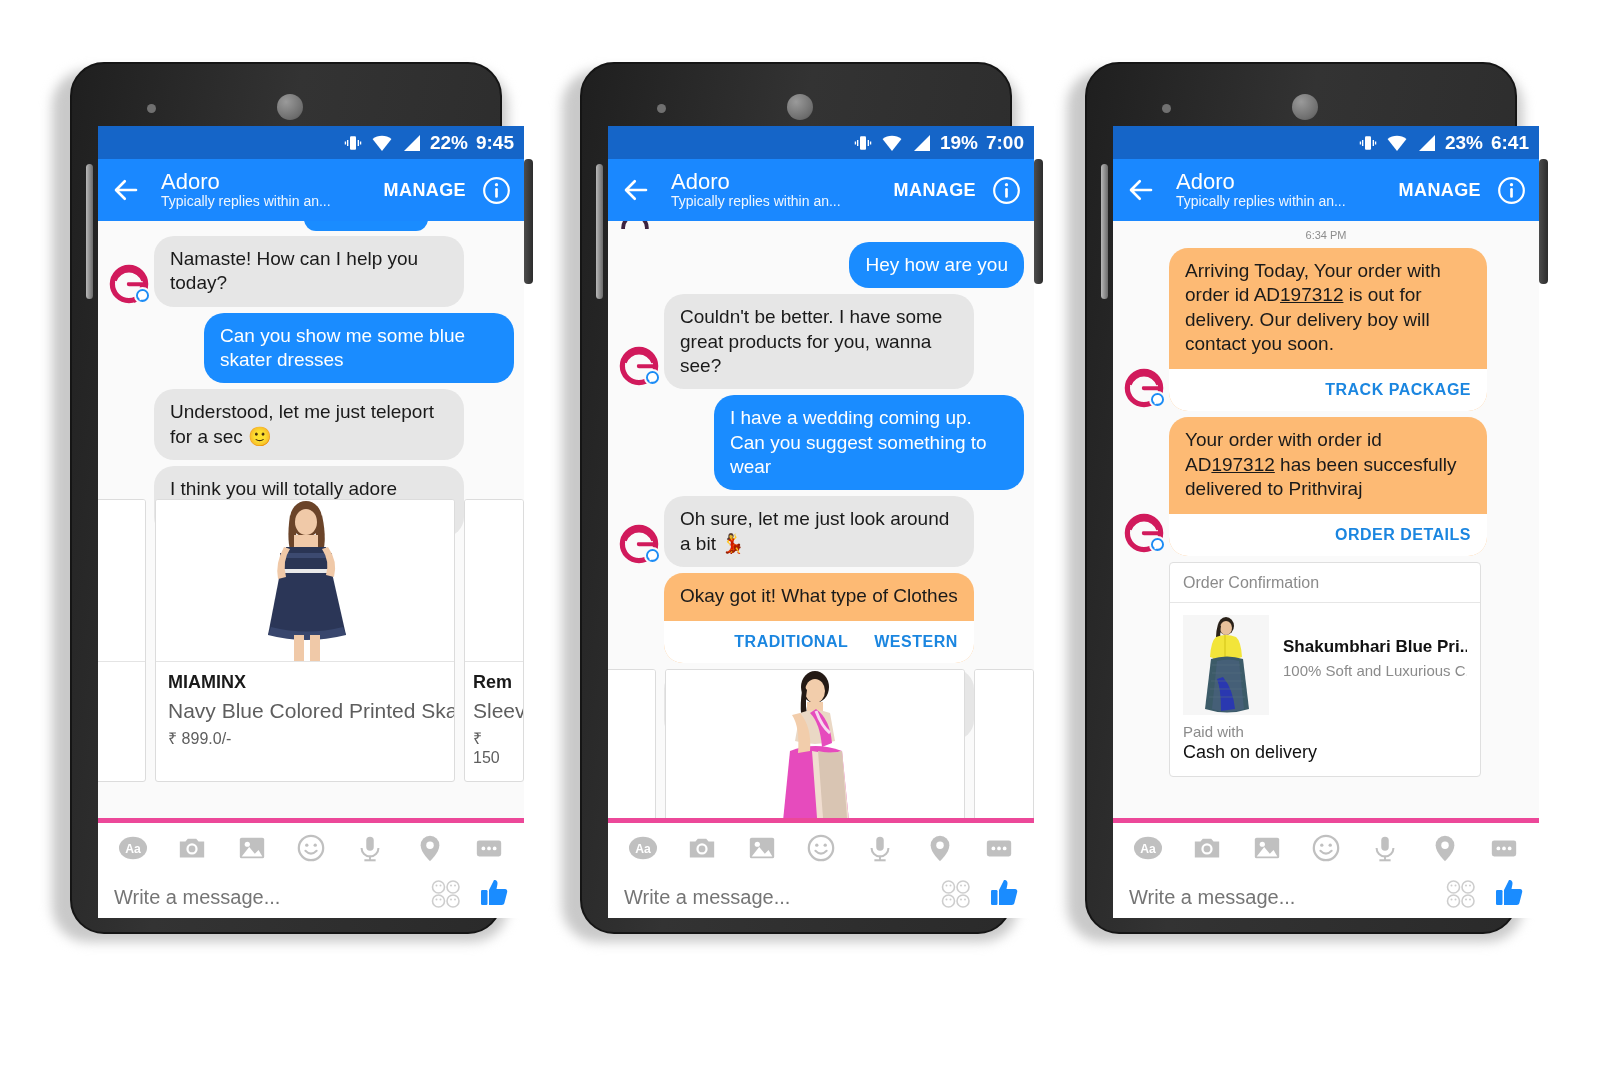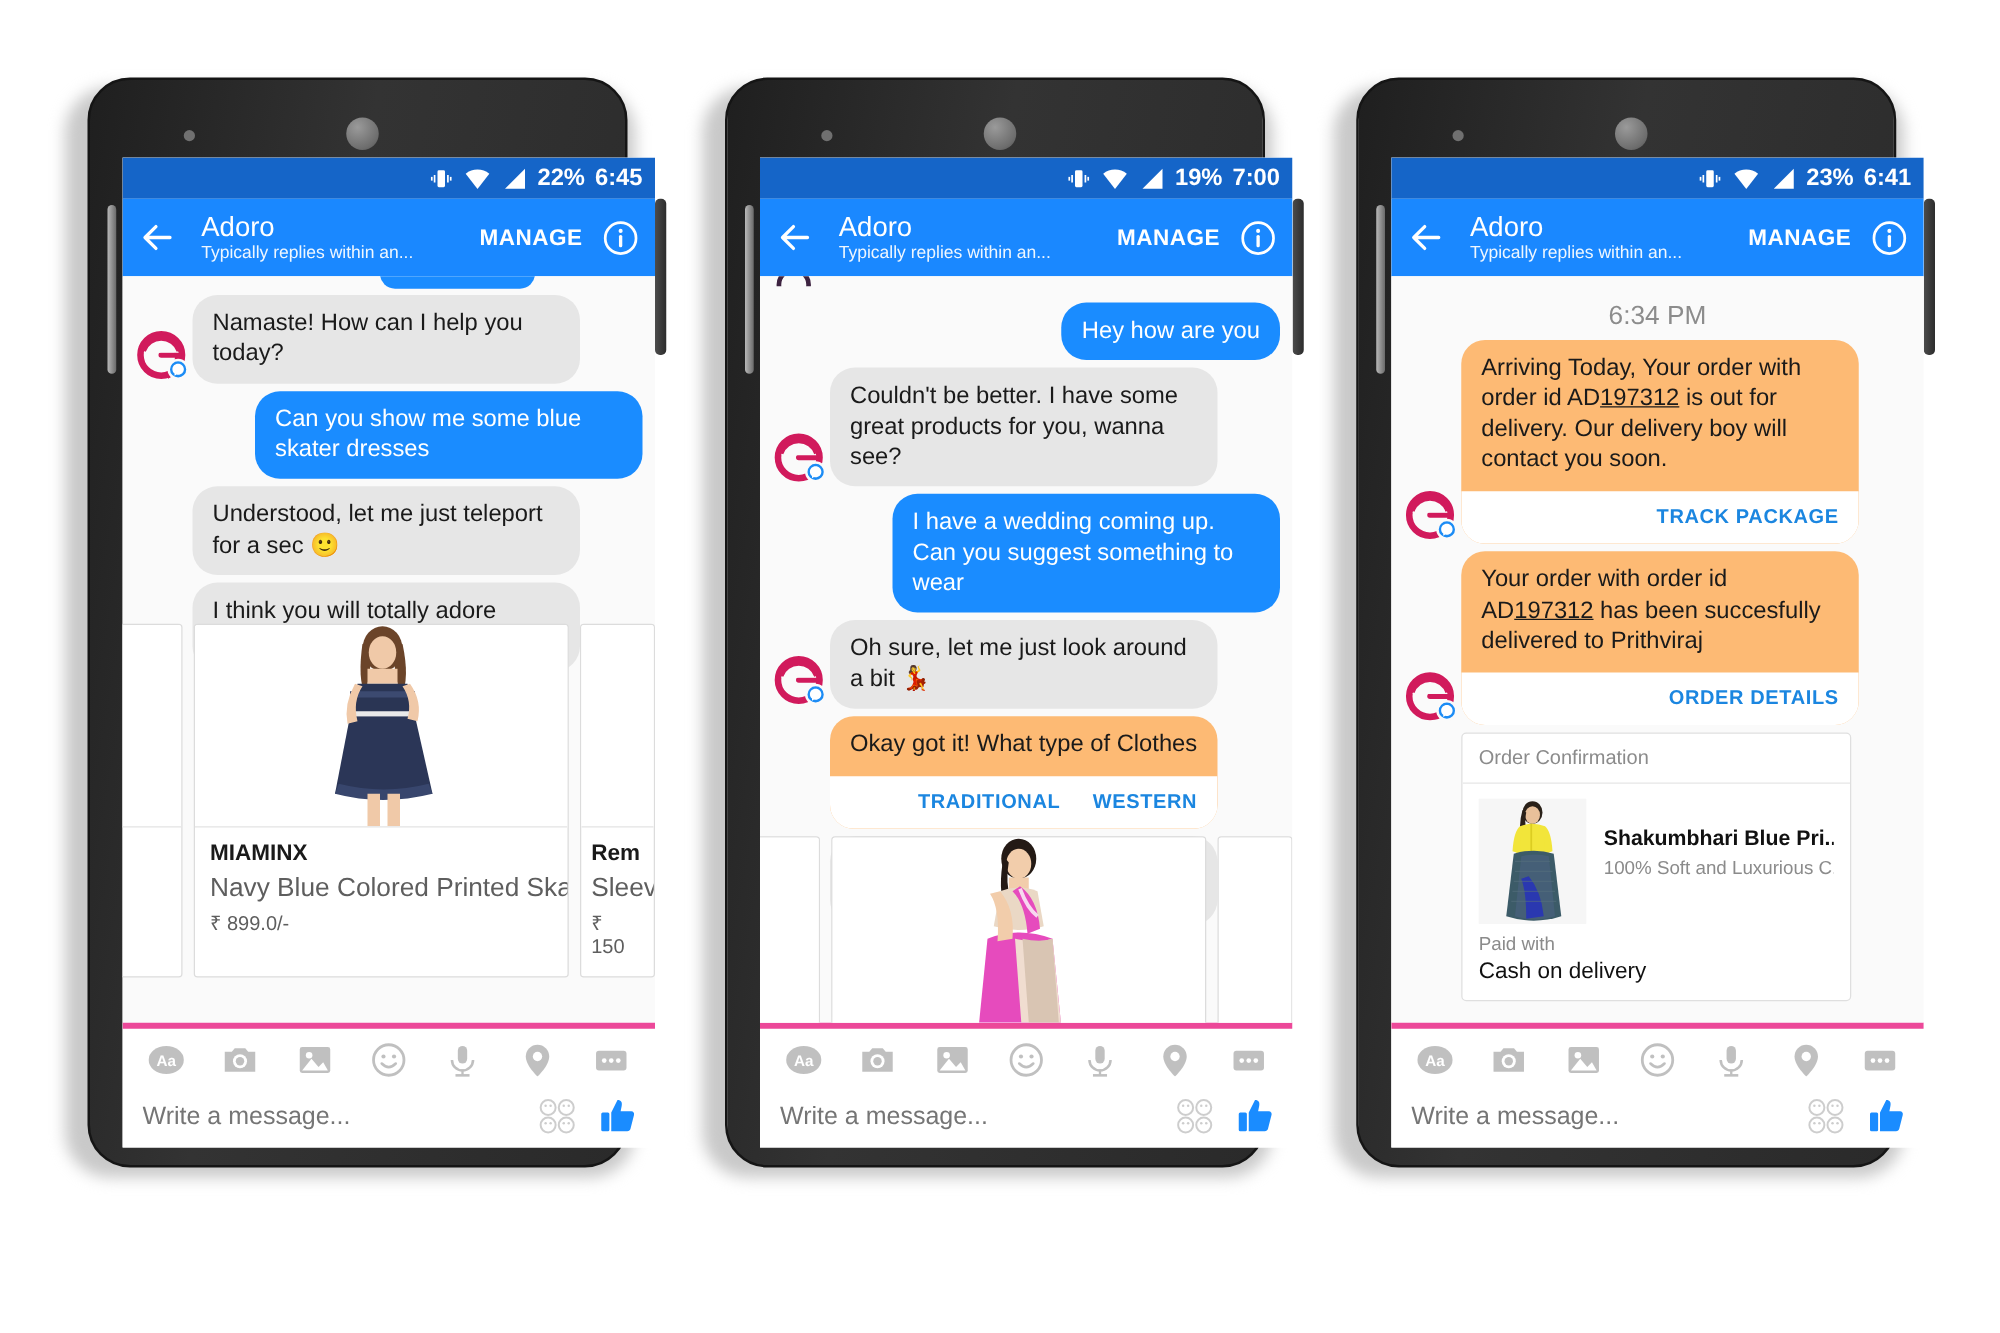--- a/index.html
+++ b/index.html
@@ -118,22 +118,22 @@
   
   .convo {
     position: relative;
     background: #fafafa;
     height: 597px;
     overflow: hidden;
   }
   .ts-label {
     text-align: center;
     color: #8c8c8c;
-    font-size: 21px;
-    padding: 20px 0 4px;
+    font-size: 11px;
+    padding: 8px 0 4px;
   }
   .partial-top {
     position: absolute;
     top: -14px; right: 96px;
     width: 124px; height: 24px;
     border-radius: 18px;
     background: #1a8cff;
   }
   .partial-top-avatar {
     position: absolute;
@@ -241,21 +241,21 @@
 
   
   .composer { background: #ffffff; border-top: 5px solid #ec4899; }
   .tool-row {
     display: flex; align-items: center;
     padding: 10px 20px 6px;
     justify-content: space-between;
   }
   .tool { width: 30px; height: 30px; opacity: .62; }
   .input-row {
-    display: flex; align-items: center;
+    display: flex; align-items: flex-end;
     padding: 8px 14px 16px;
   }
   .msg-input {
     flex: 1; font-size: 20px; color: #9b9b9b;
     border: none; outline: none; background: transparent;
     font-family: "Liberation Sans", sans-serif;
     padding-left: 2px;
   }
   .emoji-grid { width: 32px; height: 30px; margin-right: 16px; opacity:.55; }
   .thumb-up { width: 32px; height: 32px; }
@@ -283,21 +283,21 @@
               <rect x="21.2" y="10" width="1.8" height="4" fill="#fff"></rect>
             </svg>
           <svg class="icon-wifi" viewBox="0 0 24 20">
               <path d="M12 19 L1.5 5.5 A17 17 0 0 1 22.5 5.5 Z" fill="#fff"></path>
             </svg>
           <svg class="icon-signal" viewBox="0 0 20 18">
               <path d="M18 1 L18 17 L2 17 Z" fill="#fff"></path>
             </svg>
         </div>
         <span class="sb-text">22%</span>
-        <span class="sb-text">6:45</span>
+        <span class="sb-text">9:45</span>
       </div>
 
       <div class="app-bar">
         <svg class="back-arrow" viewBox="0 0 24 24">
             <path d="M20 12H5M11 5l-7 7 7 7" stroke="#fff" stroke-width="2.1" fill="none" stroke-linecap="round" stroke-linejoin="round"></path>
           </svg>
         <div class="title-block">
           <div class="t-name">Adoro</div>
           <div class="t-sub">Typically replies within an...</div>
         </div>

